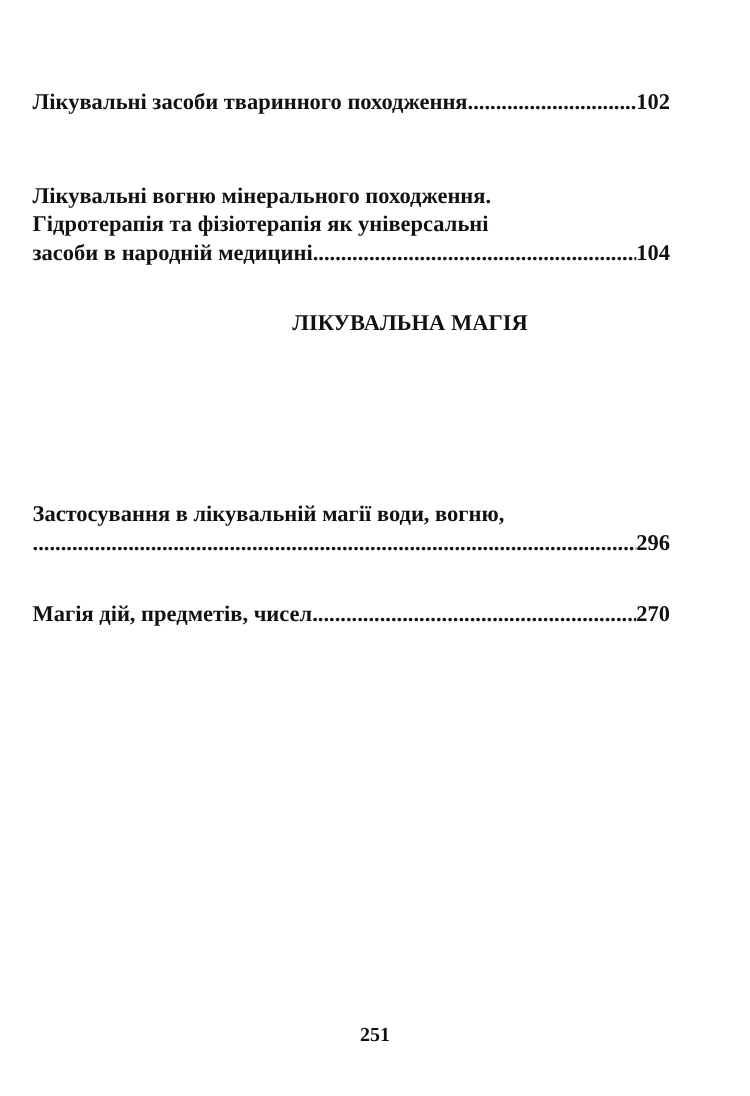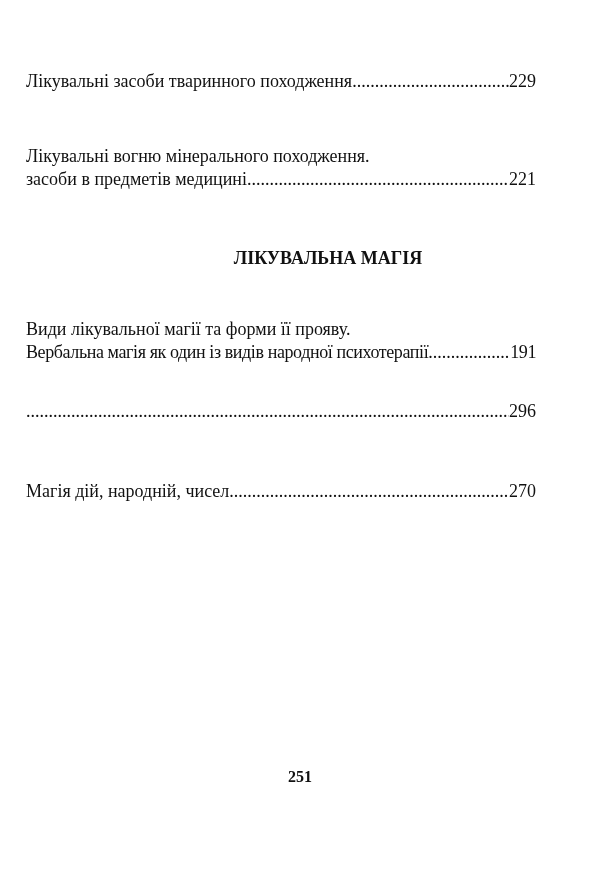--- a/index.html
+++ b/index.html
@@ -2,76 +2,72 @@
 <html><head>
 <meta charset="utf-8">
 <style>
   html, body { margin: 0; padding: 0; }
   body {
     width: 600px; height: 877px; background: #ffffff; position: relative; overflow: hidden;
     font-family: "Liberation Serif", serif; color: #111111;
   }
   .page { position: absolute; left: 0; top: 0; width: 600px; height: 877px; }
   .entry { position: absolute; left: 26px; width: 510px; font-size: 18px; line-height: 23px; }
-  .line { display: flex; white-space: nowrap; }
+  .line { display: flex; white-space: nowrap; font-weight: bold; }
   .line .txt { flex: 0 0 auto; }
   .line .dots { flex: 1 1 auto; overflow: hidden; white-space: nowrap; }
   .line .dots::before { content: "................................................................................................................................................................................"; letter-spacing: 0px; }
   .line .pg { flex: 0 0 auto; }
   .heading { position: absolute; left: 0; width: 600px; text-align: center; top: 247px;
     font-size: 18px; font-weight: bold; line-height: 23px; padding-left: 28px; }
-  .pagenum { position: absolute; left: 0; width: 600px; text-align: center; top: 768px;
+  .pagenum { position: absolute; left: 0; width: 600px; text-align: center; top: 820px;
     font-size: 16px; font-weight: bold; }
 </style>
 </head>
 <body>
 
 <div class="page">
 
   <div class="entry" style="top:70px">
     <div class="line">
       <span class="txt">Лікувальні засоби тваринного походження</span>
       <span class="dots"></span>
-      <span class="pg">229</span>
+      <span class="pg">102</span>
     </div>
   </div>
 
   <div class="entry" style="top:145px">
     <div class="line">
         <span class="txt">Лікувальні вогню мінерального походження.</span>
       </div>
     <div class="line">
-      <span class="txt">засоби в предметів медицині</span>
+        <span class="txt">Гідротерапія та фізіотерапія як універсальні</span>
+      </div>
+    <div class="line">
+      <span class="txt">засоби в народній медицині</span>
       <span class="dots"></span>
-      <span class="pg">221</span>
+      <span class="pg">104</span>
     </div>
   </div>
 
   <div class="heading">ЛІКУВАЛЬНА МАГІЯ</div>
 
-  <div class="entry" style="top:318px">
-    <div class="line">
-        <span class="txt">Види лікувальної магії та форми її прояву.</span>
-      </div>
-    <div class="line" style="letter-spacing:-0.4px">
-      <span class="txt">Вербальна магія як один із  видів народної психотерапії</span>
-      <span class="dots"></span>
-      <span class="pg">191</span>
-    </div>
-  </div>
 
   <div class="entry" style="top:400px">
+    <div class="line">
+        <span class="txt">Застосування в лікувальній магії води, вогню,</span>
+      </div>
     <div class="line">
       <span class="dots"></span>
       <span class="pg">296</span>
     </div>
   </div>
 
   <div class="entry" style="top:480px">
     <div class="line">
-      <span class="txt">Магія дій, народній, чисел</span>
+      <span class="txt">Магія дій, предметів, чисел</span>
       <span class="dots"></span>
       <span class="pg">270</span>
     </div>
   </div>
 
   <div class="pagenum">251</div>
 </div>
 
 </body></html>

